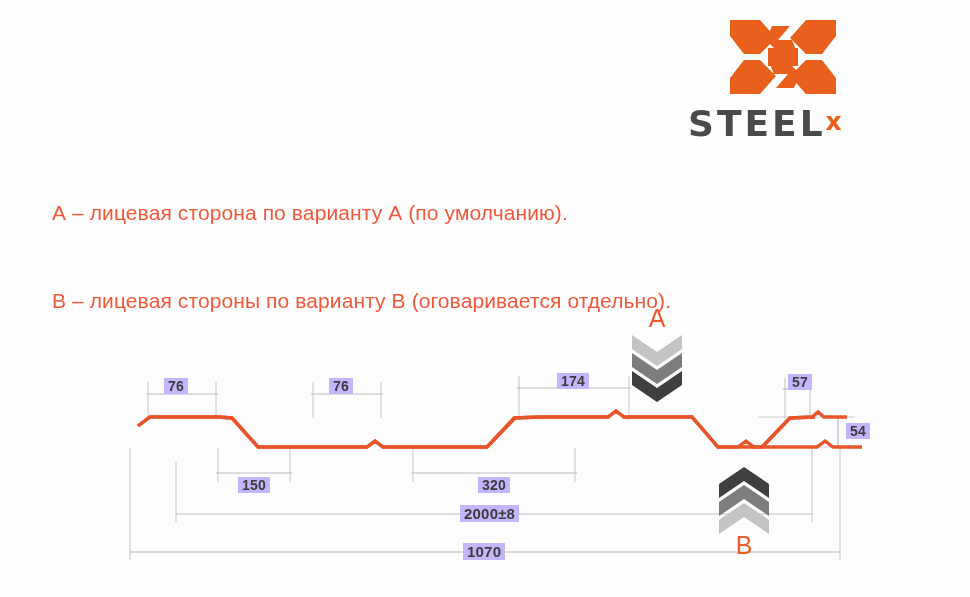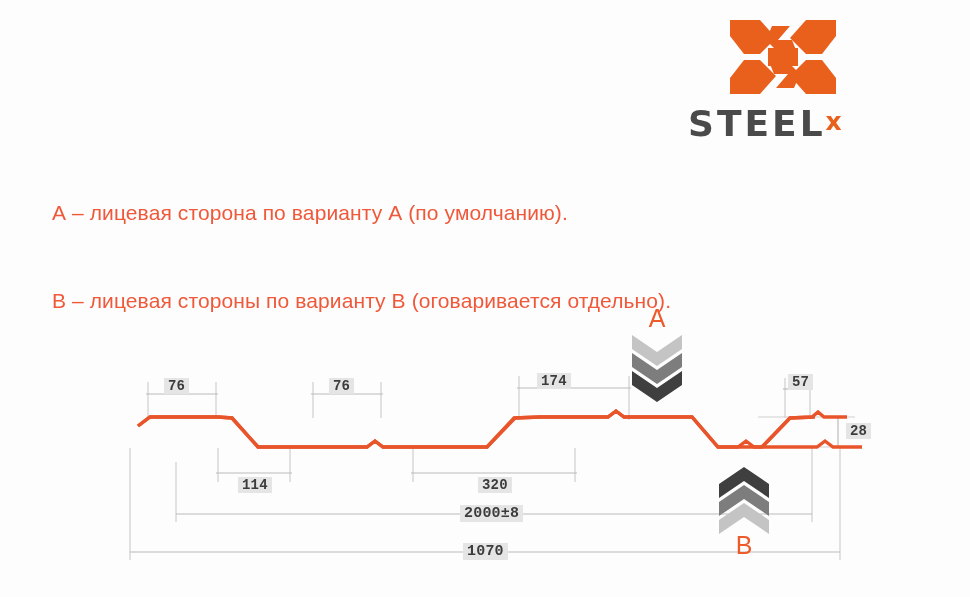--- a/index.html
+++ b/index.html
@@ -95,24 +95,24 @@
   #chevron-a-letter { top: 0px; left: 0; }
   #chevron-b-letter { top: 66px; left: 0; }
   .chevron-stack { position: absolute; }
   #chevron-a-stack { top: 30px; left: 7px; }
   #chevron-b-stack { top: 0px; left: 7px; }
 
   
   .dim-label {
     position: absolute;
     color: #3c3c3c;
-    font-family: Liberation Mono, monospace;
+    font-family: Liberation Sans, sans-serif;
     font-size: 14px;
     font-weight: bold;
-    background: #e5e5e5;
+    background: #c4b5fd;
     padding: 0 4px;
     white-space: nowrap;
     letter-spacing: 0.2px;
   }
   .dim-label.big {
     font-size: 15px;
   }
 </style>
 </head>
 <body>
@@ -187,25 +187,25 @@
 
   <polyline fill="none" stroke="#e8552b" stroke-width="3.4" stroke-linejoin="miter" stroke-linecap="butt" points="762,447 790,418 815,417 "></polyline>
 </svg>
 
 <svg id="profile-overlay" style="position:absolute;left:0;top:0;width:970px;height:597px;" viewBox="0 0 970 597" xmlns="http://www.w3.org/2000/svg">
   <polyline fill="none" stroke="#e8552b" stroke-width="3.4" stroke-linejoin="miter" stroke-linecap="butt" points="138,426 150,417 218,417 232,418 258,447 367,447 375,441 383,447 487,447 515,418 540,417 608,417 616,411 624,417 692,417 718,447 738,447 746,441 754,447 762,447 790,418 812,417 818,412 824,417 847,417"></polyline>
 </svg>
 
 <div class="dim-label" style="left:164px; top:378px;">76</div>
 <div class="dim-label" style="left:329px; top:378px;">76</div>
-<div class="dim-label" style="left:238px; top:477px;">114</div>
+<div class="dim-label" style="left:238px; top:477px;">150</div>
 <div class="dim-label" style="left:478px; top:477px;">320</div>
-<div class="dim-label" style="left:537px; top:373px;">174</div>
+<div class="dim-label" style="left:557px; top:373px;">174</div>
 <div class="dim-label" style="left:788px; top:374px;">57</div>
-<div class="dim-label" style="left:846px; top:423px;">28</div>
+<div class="dim-label" style="left:846px; top:423px;">54</div>
 <div class="dim-label big" style="left:460px; top:505px;">2000±8</div>
 <div class="dim-label big" style="left:463px; top:543px;">1070</div>
 
 <div class="chevron-group" id="chevron-a-group">
   <div class="chevron-letter" id="chevron-a-letter">А</div>
   <div class="chevron-stack" id="chevron-a-stack">
     <svg width="50" height="68" viewBox="0 0 50 68" xmlns="http://www.w3.org/2000/svg">
       <polygon points="0,0 25,17 50,0 50,14 25,31 0,14" fill="#c4c4c4"></polygon>
       <polygon points="0,18 25,35 50,18 50,32 25,49 0,32" fill="#7d7d7d"></polygon>
       <polygon points="0,36 25,53 50,36 50,50 25,67 0,50" fill="#3f3f3f"></polygon>

